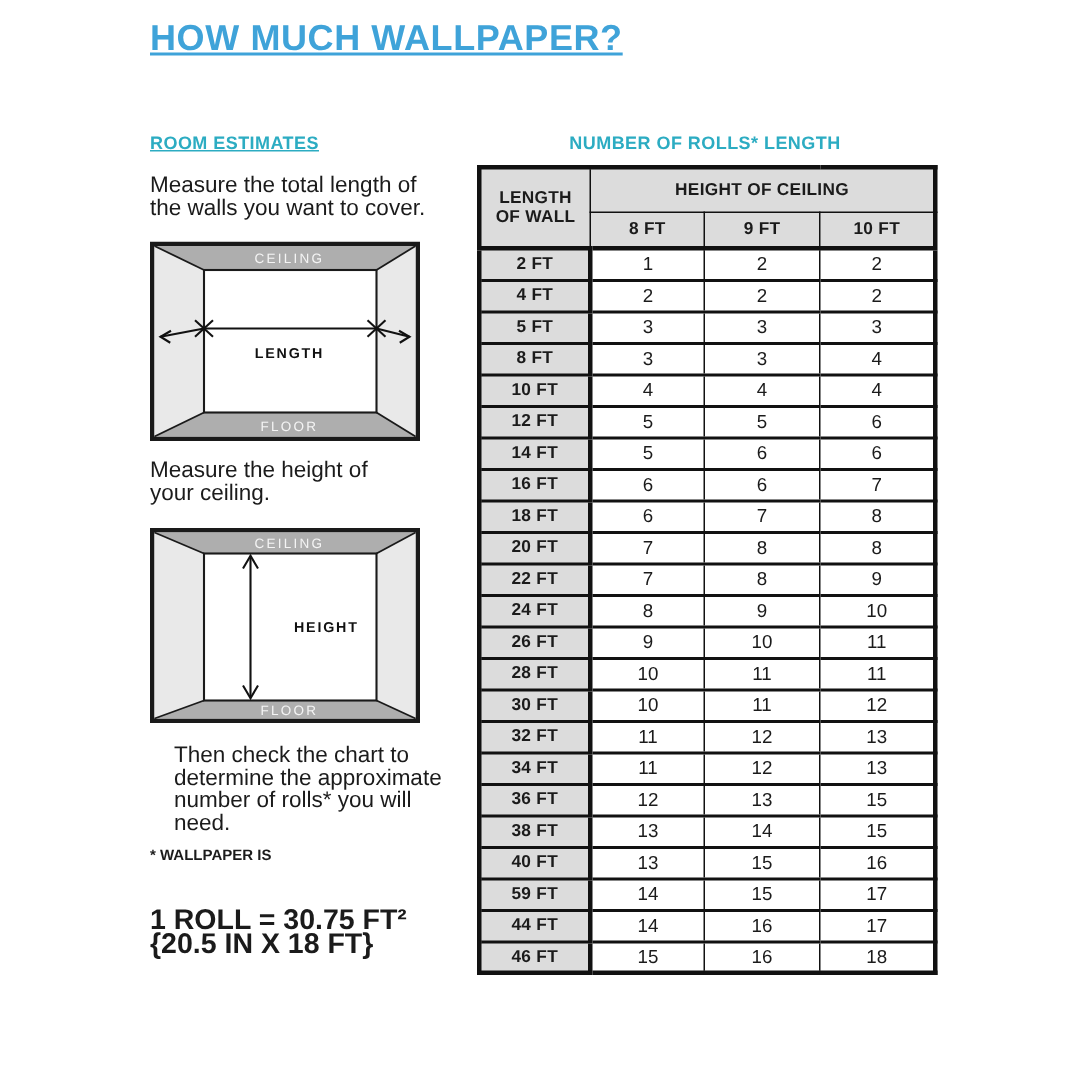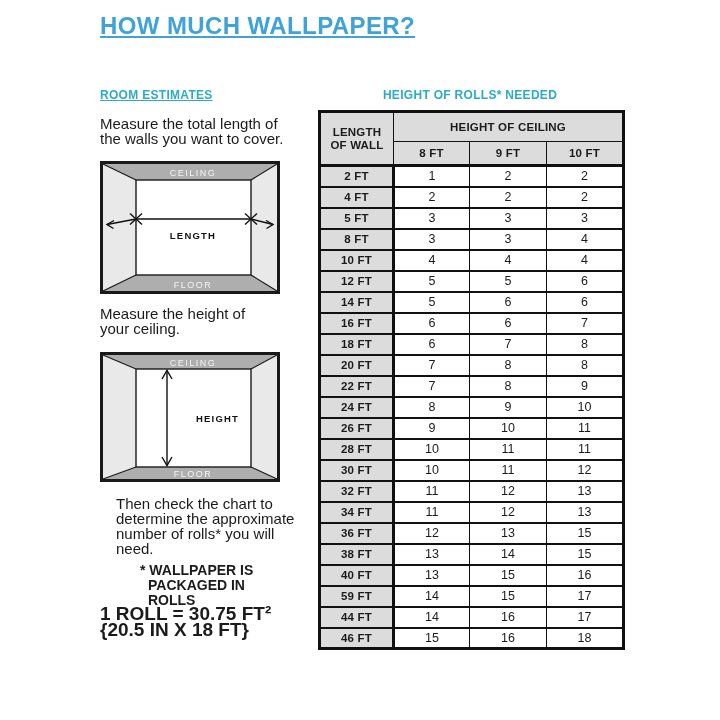--- a/index.html
+++ b/index.html
@@ -33,21 +33,21 @@
   .step{
     position:absolute;left:0;font-size:15px;line-height:15px;
     white-space:pre-line;color:var(--ink);
   }
   .step1{top:116px;}
   .step2{top:306px;}
   .step3{top:496px;margin-left:16px;}
   .diagram{position:absolute;left:0;display:block;}
   .diagram1{top:161px;}
   .diagram2{top:352px;}
-  .note{position:absolute;left:0;top:563px;font-size:14px;font-weight:bold;line-height:15px;margin-left:40px;}
+  .note{position:absolute;left:0;top:563px;font-size:10px;font-weight:bold;line-height:15px;}
   .note .indent{padding-left:8px;}
   .rollspec{position:absolute;left:0;top:606px;font-size:19px;font-weight:bold;line-height:16px;}
   table.rolls{
     position:absolute;left:0;top:110px;width:304px;
     border-collapse:collapse;table-layout:fixed;
     border:3px solid #111;
   }
   table.rolls th,table.rolls td{
     border:1.5px solid #111;text-align:center;vertical-align:middle;padding:0;
   }
@@ -133,31 +133,30 @@
     </g>
     <text class="svg-dim-label" x="96" y="69.5" text-anchor="start">HEIGHT</text>
   </svg>
 
   <p class="step step3">Then check the chart to
 determine the approximate
 number of rolls* you will need.</p>
 
   <div class="note">
     <div>* WALLPAPER IS</div>
-    <div class="indent">PACKAGED IN ROLLS</div>
   </div>
 
   <div class="rollspec">
     <div>1 ROLL = 30.75 FT²</div>
     <div>{20.5 IN X 18 FT}</div>
   </div>
 </div>
 
 <div class="right-col">
-  <h2 class="subhead rolls">HEIGHT OF ROLLS* NEEDED</h2>
+  <h2 class="subhead rolls">NUMBER OF ROLLS* LENGTH</h2>
 
   <table class="rolls">
     <colgroup>
         <col style="width:74px">
         <col style="width:76px">
         <col style="width:77px">
         <col style="width:77px">
       </colgroup>
     <thead>
       <tr>

